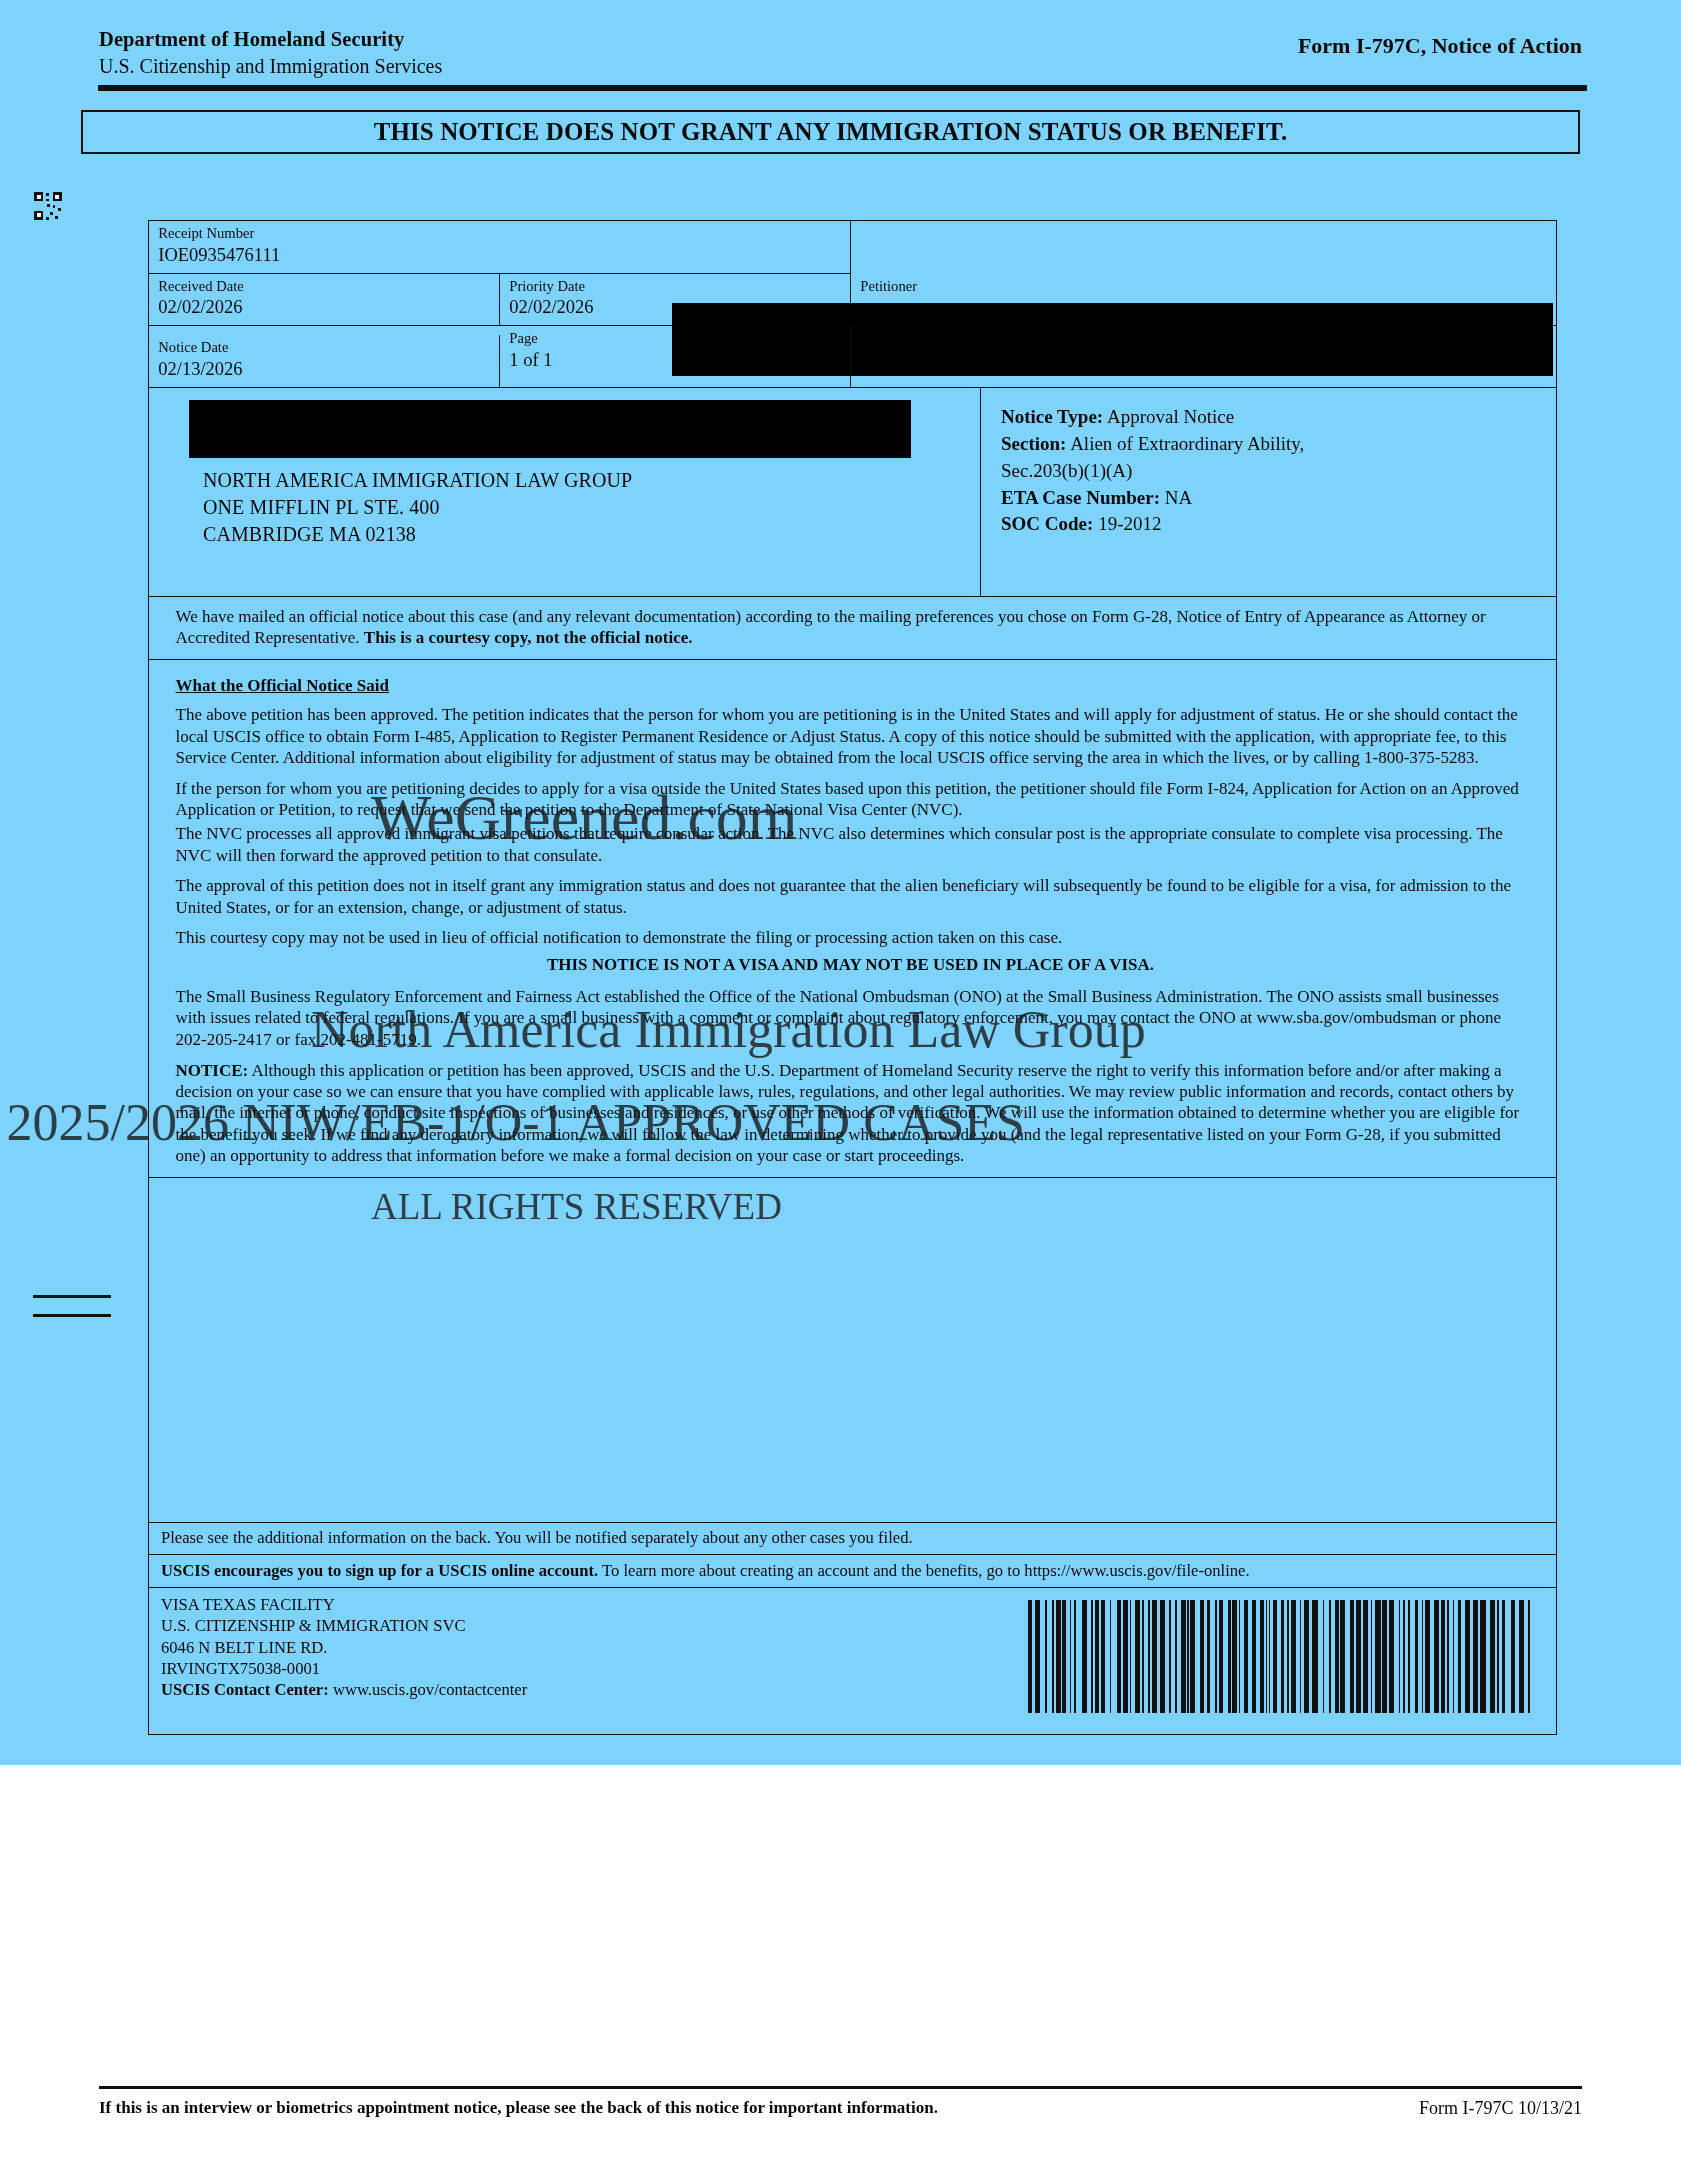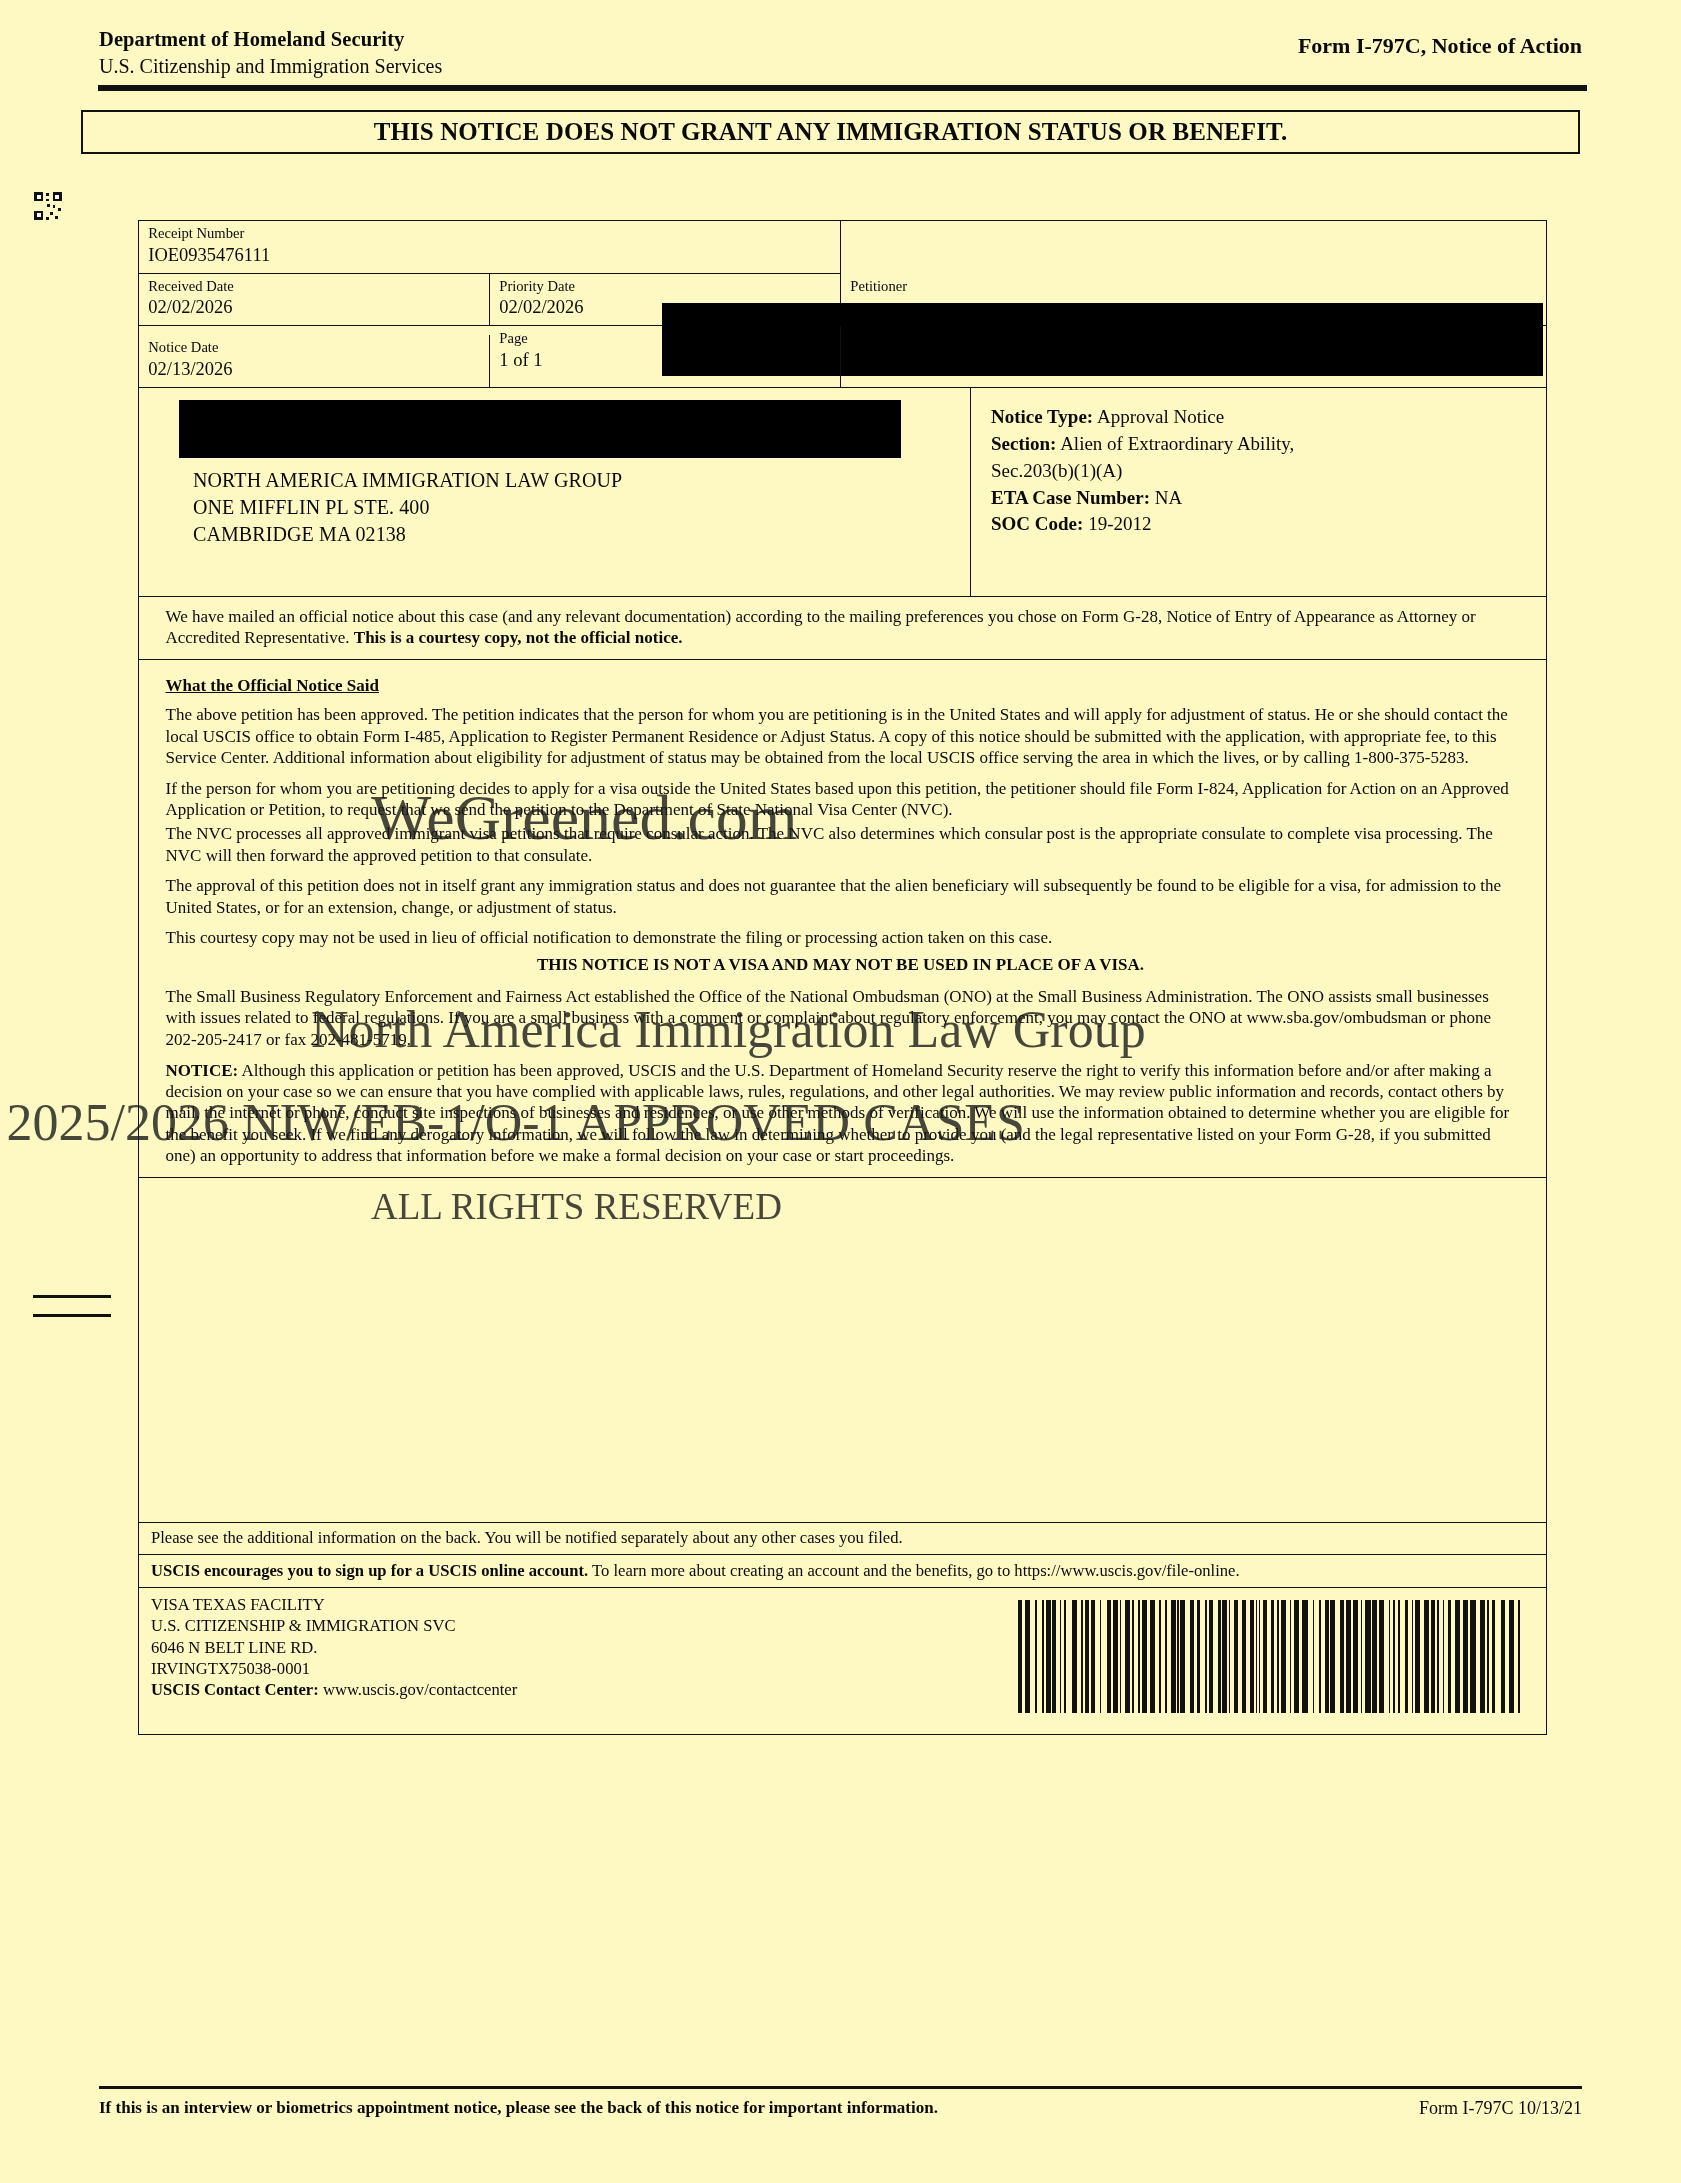--- a/index.html
+++ b/index.html
@@ -11,22 +11,22 @@
     width: 1682px;
     height: 2183px;
     font-family: "Liberation Serif", serif;
     color: #0a0a0a;
     position: relative;
     overflow: hidden;
   }
   .page {
     position: relative;
     width: 1682px;
-    height: 2183px;
-    background: #fef9c3;
+    height: 1765px;
+    background: #7dd3fc;
   }
 
   
   .hdr {
     position: absolute;
     left: 99px;
     top: 26.5px;
     width: 1483px;
     display: flex;
     justify-content: space-between;
@@ -84,21 +84,21 @@
     left: 34px;
     top: 192px;
     width: 28px;
     height: 28px;
   }
   .qr .m { position: absolute; background: #111; }
 
   
   .tbl {
     position: absolute;
-    left: 138px;
+    left: 148px;
     top: 220px;
     width: 1409px;
     border: 1.3px solid #111;
     box-sizing: border-box;
   }
   .row { display: flex; }
   .cell {
     box-sizing: border-box;
     padding: 4px 8px 6.6px 9.3px;
     position: relative;

